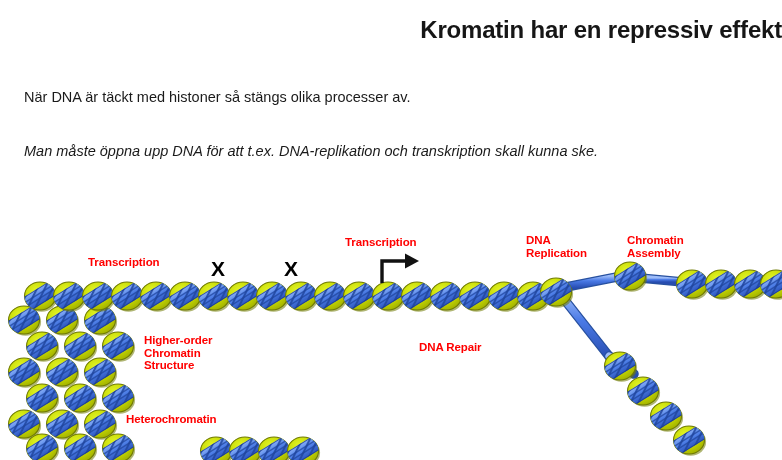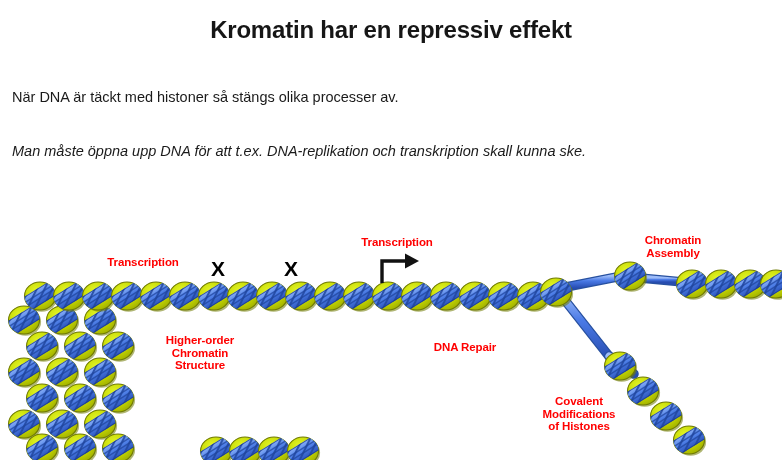--- a/index.html
+++ b/index.html
@@ -15,29 +15,29 @@
     font-family: "Liberation Sans", sans-serif;
     color: #000000;
   }
 
   
   #slide-title {
     position: absolute;
     left: 0;
     top: 16px;
     width: 782px;
-    text-align: center;
+    text-align: right;
     font-size: 24px;
     font-weight: bold;
     letter-spacing: -0.2px;
     color: #161616;
   }
   .body-line {
     position: absolute;
-    left: 12px;
+    left: 24px;
     font-size: 14.5px;
     font-weight: normal;
     color: #1a1a1a;
     white-space: nowrap;
   }
   #body-line-1 { top: 89px; }
   #body-line-2 { top: 143px; font-style: italic; }
 
   
   #diagram {
@@ -56,21 +56,20 @@
     display: block;
   }
 
   
   .diagram-label {
     position: absolute;
     color: #ff0000;
     font-size: 11.5px;
     font-weight: bold;
     line-height: 12.5px;
-    text-align: center;
     white-space: pre-line;
     letter-spacing: -0.1px;
   }
   .xmark {
     position: absolute;
     color: #000000;
     font-size: 21px;
     font-weight: bold;
     line-height: 21px;
   }
@@ -221,30 +220,30 @@
       <path d="M 405 45.5 L 419 53 L 405 60.5 Z" fill="#111111"></path>
     </g>
   </svg>
 
   <div class="diagram-label" style="left:88px; top:48px; width:110px;">Transcription</div>
 
   <div class="diagram-label" style="left:144px; top:126px; width:112px;">Higher-order
 Chromatin
 Structure</div>
 
+  <div class="diagram-label" style="left:126px; top:205px; width:126px;">Heterochromatin</div>
 
   <div class="diagram-label" style="left:345px; top:28px; width:104px;">Transcription</div>
 
   <div class="diagram-label" style="left:419px; top:133px; width:92px;">DNA Repair</div>
 
+  <div class="diagram-label" style="left:526px; top:26px; width:88px;">DNA
+Replication</div>
 
   <div class="diagram-label" style="left:627px; top:26px; width:92px;">Chromatin
 Assembly</div>
 
-  <div class="diagram-label" style="left:521px; top:187px; width:116px;">Covalent
-Modifications
-of Histones</div>
 
   <div class="xmark" style="left:211px; top:50px;">X</div>
 
   <div class="xmark" style="left:284px; top:50px;">X</div>
 
 </div>
 
 </body></html>

